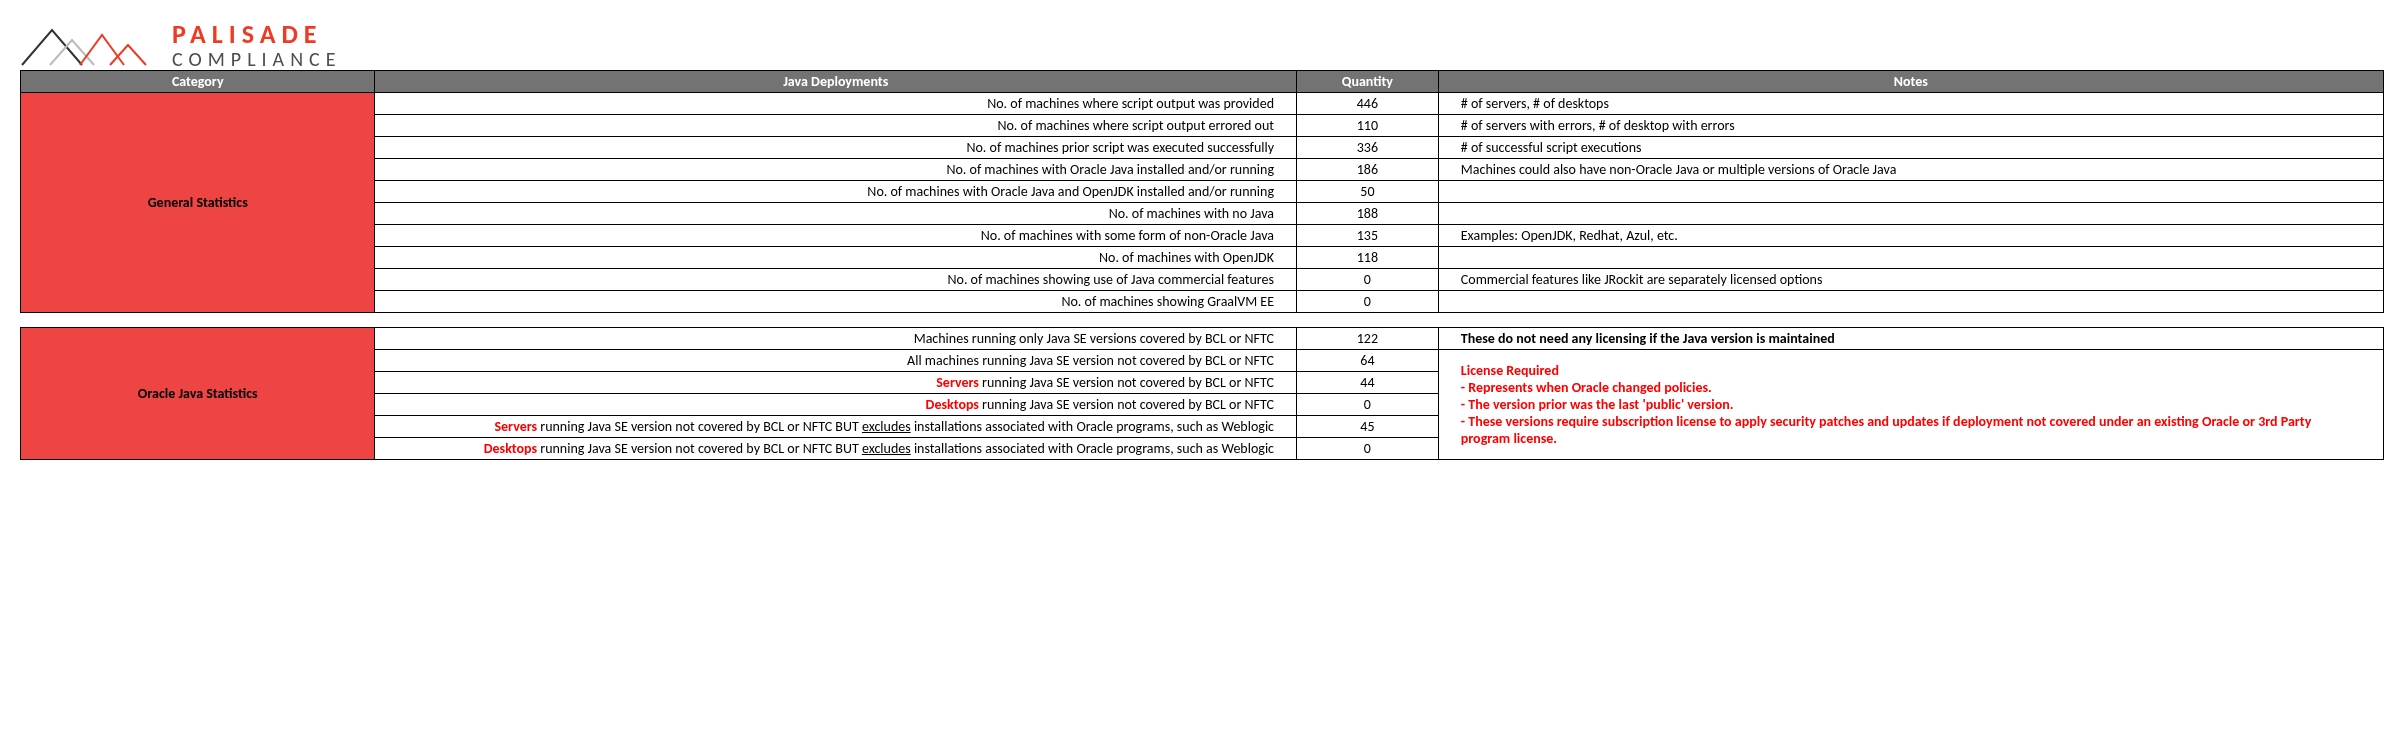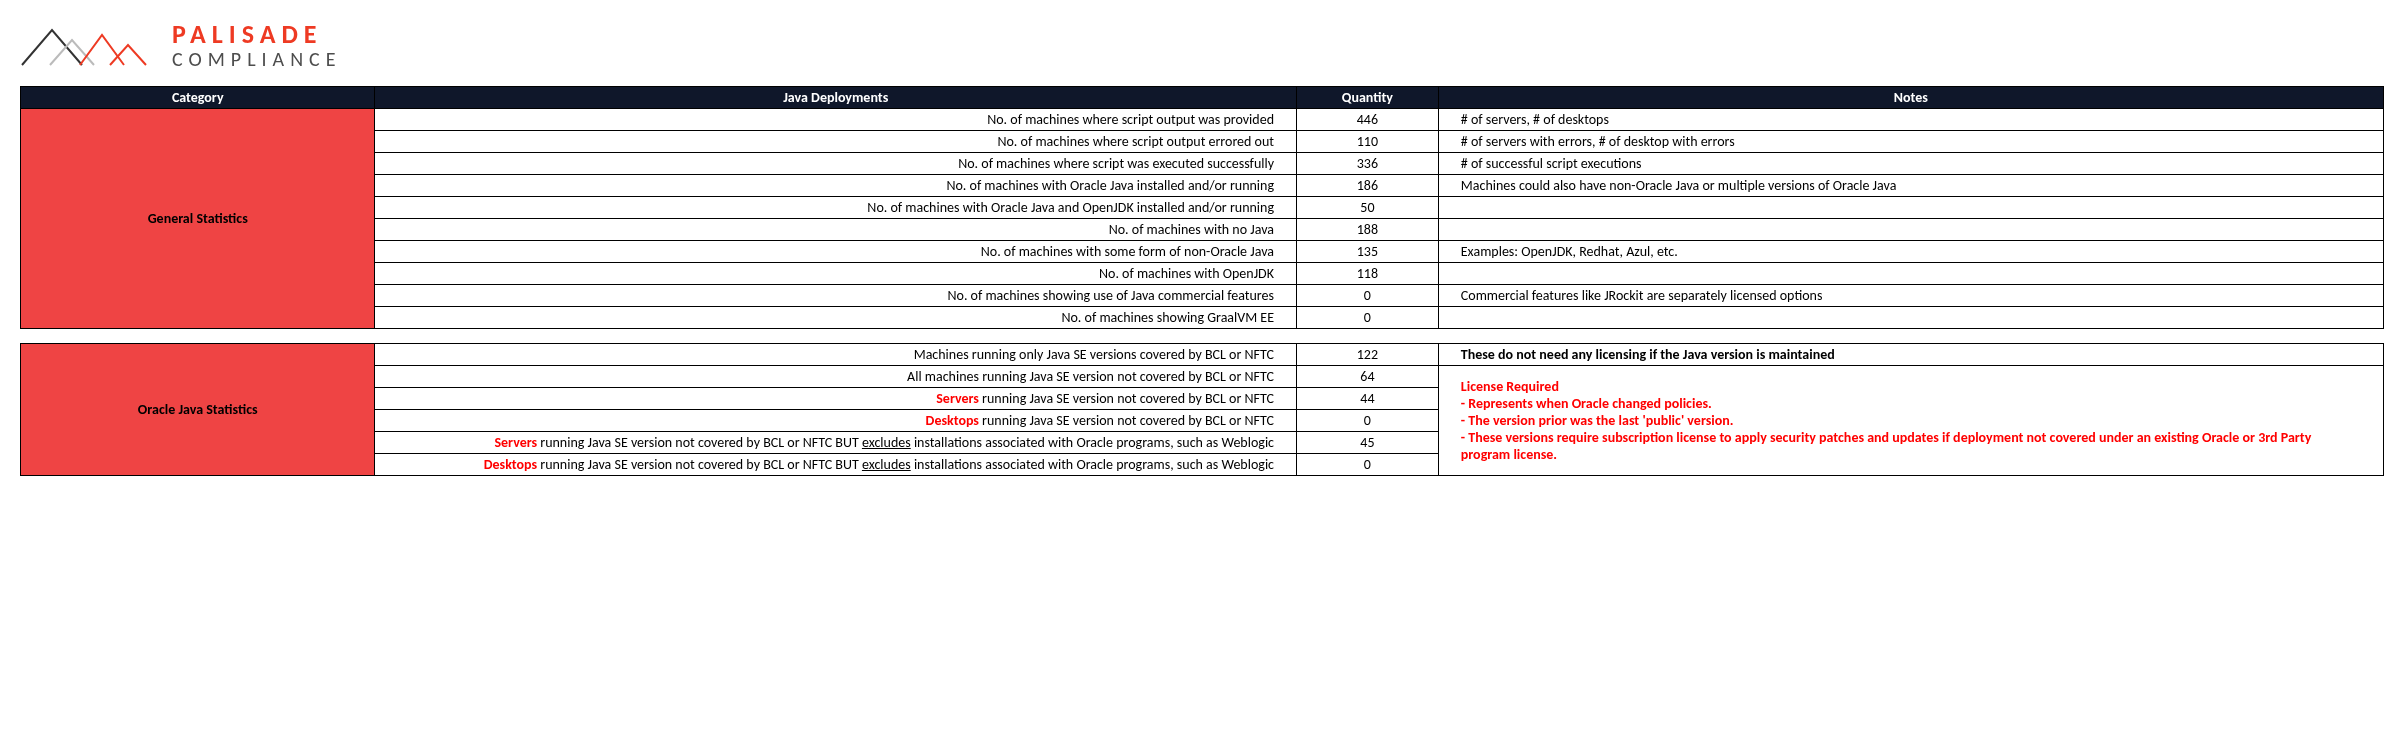--- a/index.html
+++ b/index.html
@@ -7,21 +7,20 @@
     font-size: 14px;
     margin: 0;
     padding: 20px;
     background: #fff;
     color: #000;
   }
   .logo-wrap {
     display: flex;
     align-items: center;
     gap: 12px;
-    margin-bottom: 16px;
   }
   .logo-text {
     display: flex;
     flex-direction: column;
     line-height: 1;
   }
   .logo-line1 {
     color: #ee3a23;
     font-weight: 700;
     letter-spacing: 6px;
@@ -36,21 +35,21 @@
   table {
     border-collapse: collapse;
     width: 100%;
     table-layout: fixed;
   }
   col.c1 { width: 15%; }
   col.c2 { width: 39%; }
   col.c3 { width: 6%; }
   col.c4 { width: 40%; }
   th {
-    background: #0f172a;
+    background: #737373;
     color: #fff;
     font-weight: 700;
     border: 1px solid #000;
     padding: 2px 6px;
     text-align: center;
   }
   td {
     border: 1px solid #000;
     padding: 2px 22px;
     vertical-align: middle;
@@ -103,21 +102,21 @@
     <td class="deploy">No. of machines where script output was provided</td>
     <td class="qty">446</td>
     <td class="notes"># of servers, # of desktops</td>
   </tr>
   <tr>
         <td class="deploy">No. of machines where script output errored out</td>
         <td class="qty">110</td>
         <td class="notes"># of servers with errors, # of desktop with errors</td>
       </tr>
   <tr>
-        <td class="deploy">No. of machines where script was executed successfully</td>
+        <td class="deploy">No. of machines prior script was executed successfully</td>
         <td class="qty">336</td>
         <td class="notes"># of successful script executions</td>
       </tr>
   <tr>
         <td class="deploy">No. of machines with Oracle Java installed and/or running</td>
         <td class="qty">186</td>
         <td class="notes">Machines could also have non-Oracle Java or multiple versions of Oracle Java</td>
       </tr>
   <tr>
         <td class="deploy">No. of machines with Oracle Java and OpenJDK installed and/or running</td>

